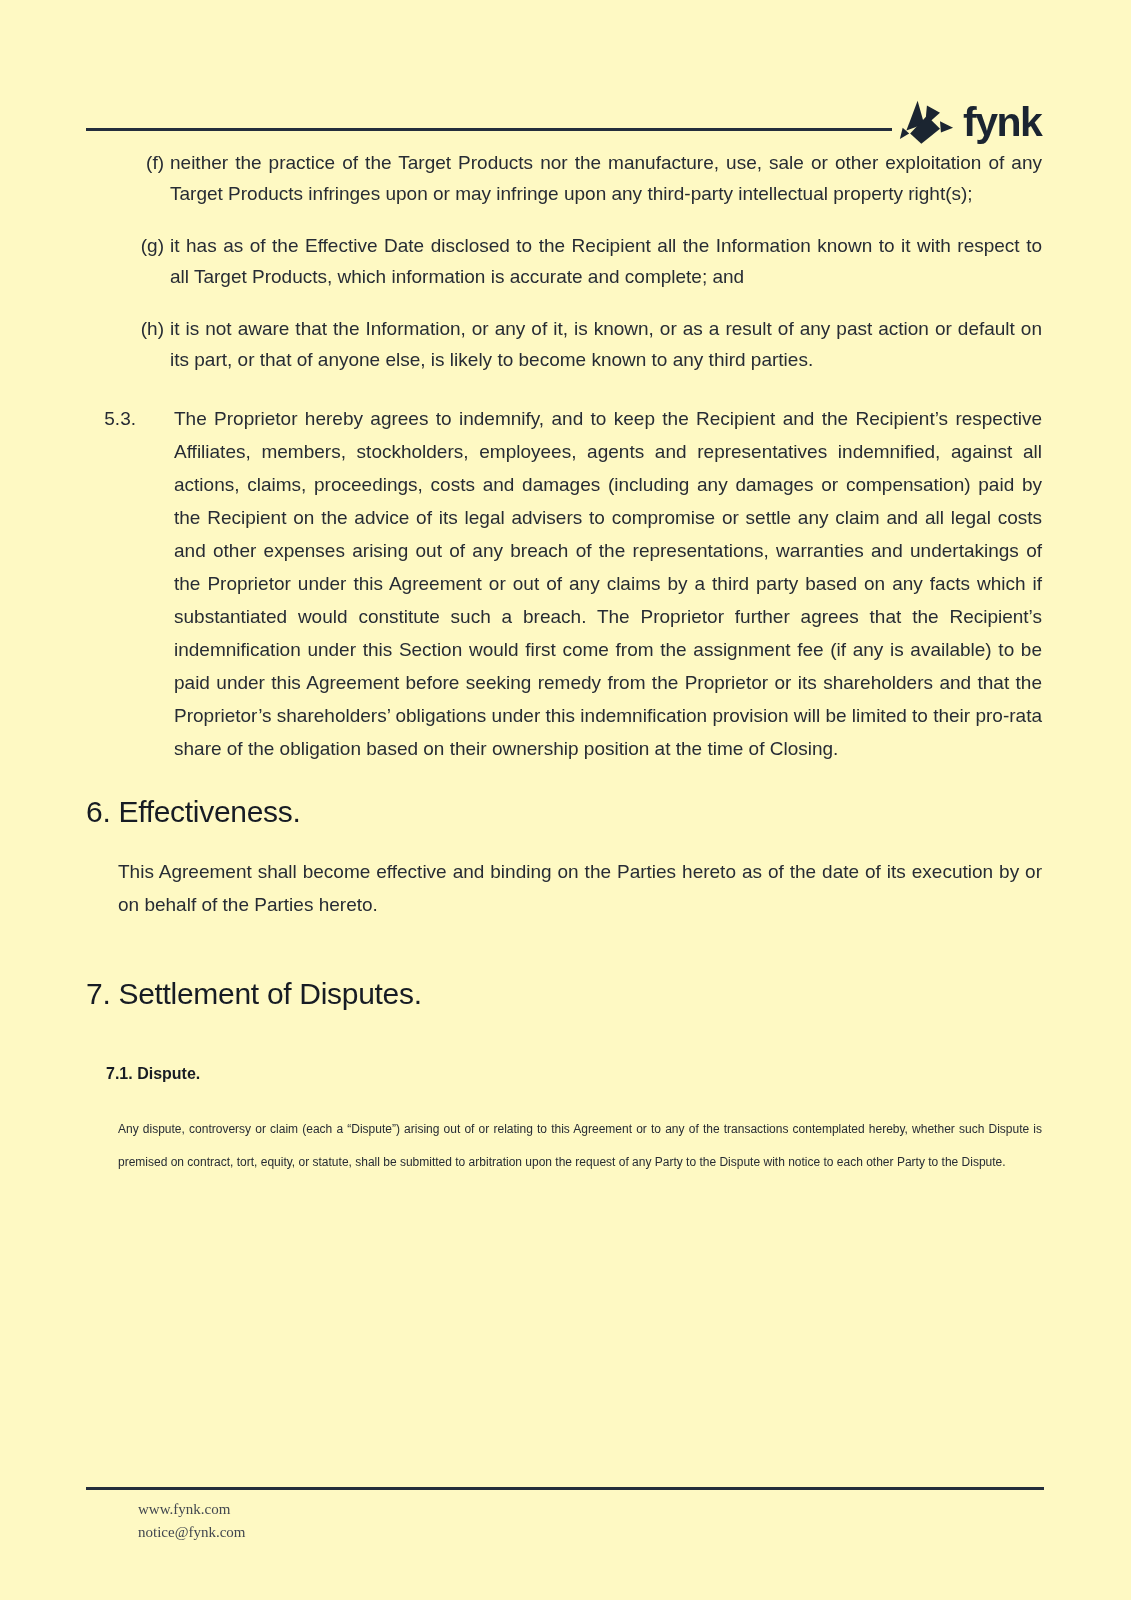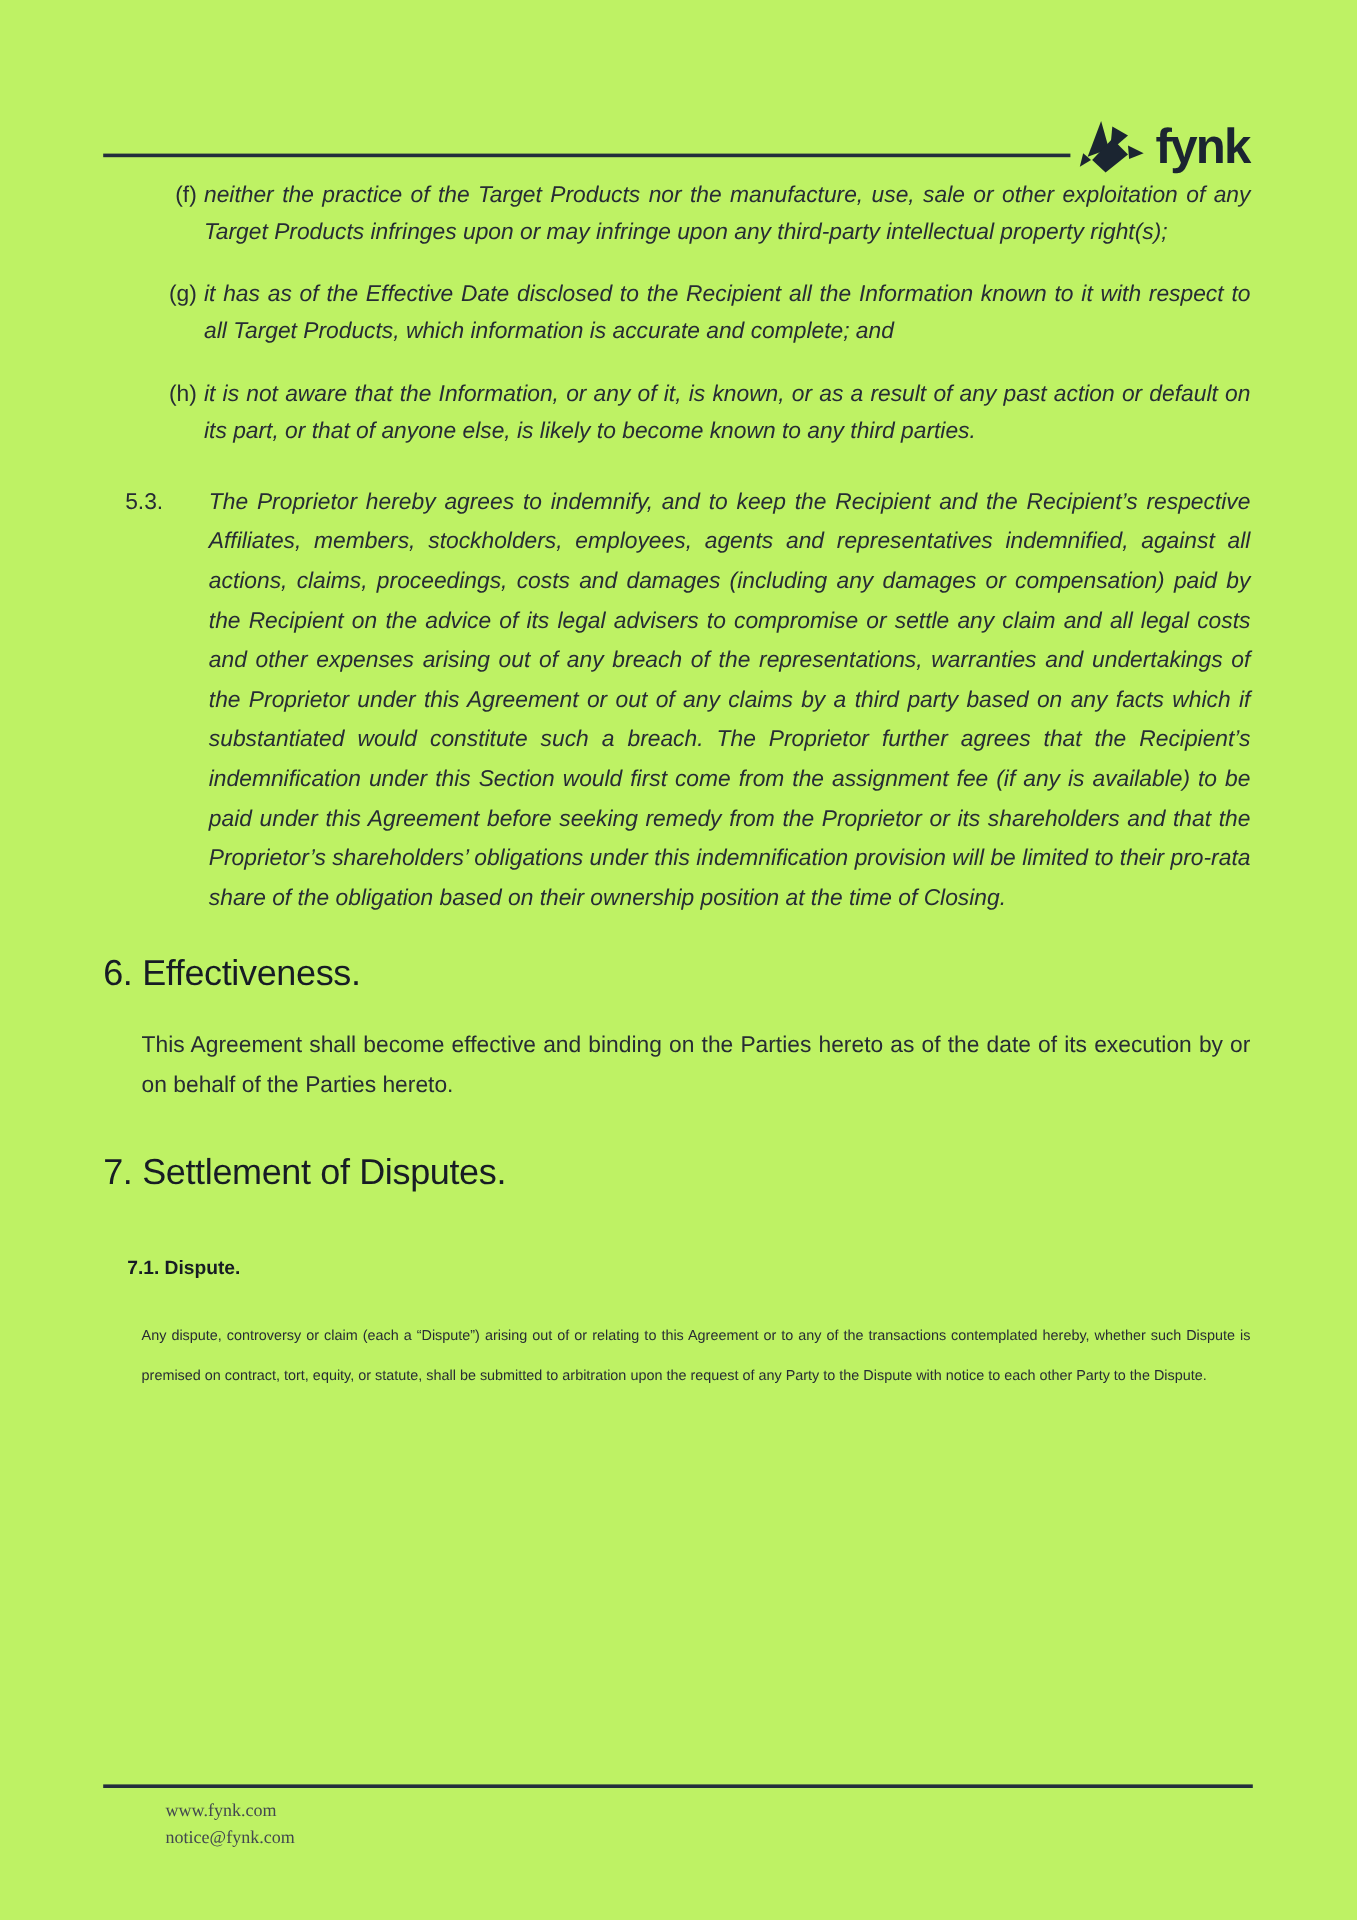--- a/index.html
+++ b/index.html
@@ -1,21 +1,21 @@
 <!DOCTYPE html>
 <html><head>
 <meta charset="utf-8">
 <style>
   * { margin: 0; padding: 0; box-sizing: border-box; }
   html, body { background: #e8e8e8; }
   .page {
     position: relative;
     width: 1131px;
     height: 1600px;
-    background: #bef264;
+    background: #fef9c3;
     font-family: "Liberation Sans", sans-serif;
     color: #272c34;
     overflow: hidden;
     margin: 0 auto;
   }
   
   .header-rule {
     position: absolute;
     left: 86px;
     top: 128px;
@@ -50,37 +50,36 @@
   }
   .clause { display: flex; }
   .clause .clause-label {
     flex: 0 0 auto;
     text-align: right;
     white-space: nowrap;
   }
   .clause .clause-text {
     flex: 1 1 auto;
     text-align: justify;
-    font-style: italic;
   }
   .clause.sub { font-size: 19px; line-height: 31px; margin-bottom: 21px; }
   .clause.sub .clause-label { width: 84px; padding-right: 6px; }
   .clause.sub:nth-of-type(3) { margin-bottom: 27px; }
   .clause.main { font-size: 19px; line-height: 33px; gap: 32px; }
   .clause.main .clause-label { width: 56px; padding-right: 6px; }
 
   h2.section-heading {
     font-size: 30px;
     line-height: 38px;
     font-weight: normal;
     color: #171c24;
     letter-spacing: -0.3px;
     margin-top: 28px;
   }
-  h2.section-heading.second { margin-top: 38px; }
+  h2.section-heading.second { margin-top: 54px; }
   p.section-body {
     margin-left: 32px;
     margin-top: 24px;
     font-size: 19px;
     line-height: 33px;
     text-align: justify;
   }
   h3.sub-heading {
     margin-left: 20px;
     margin-top: 48px;

